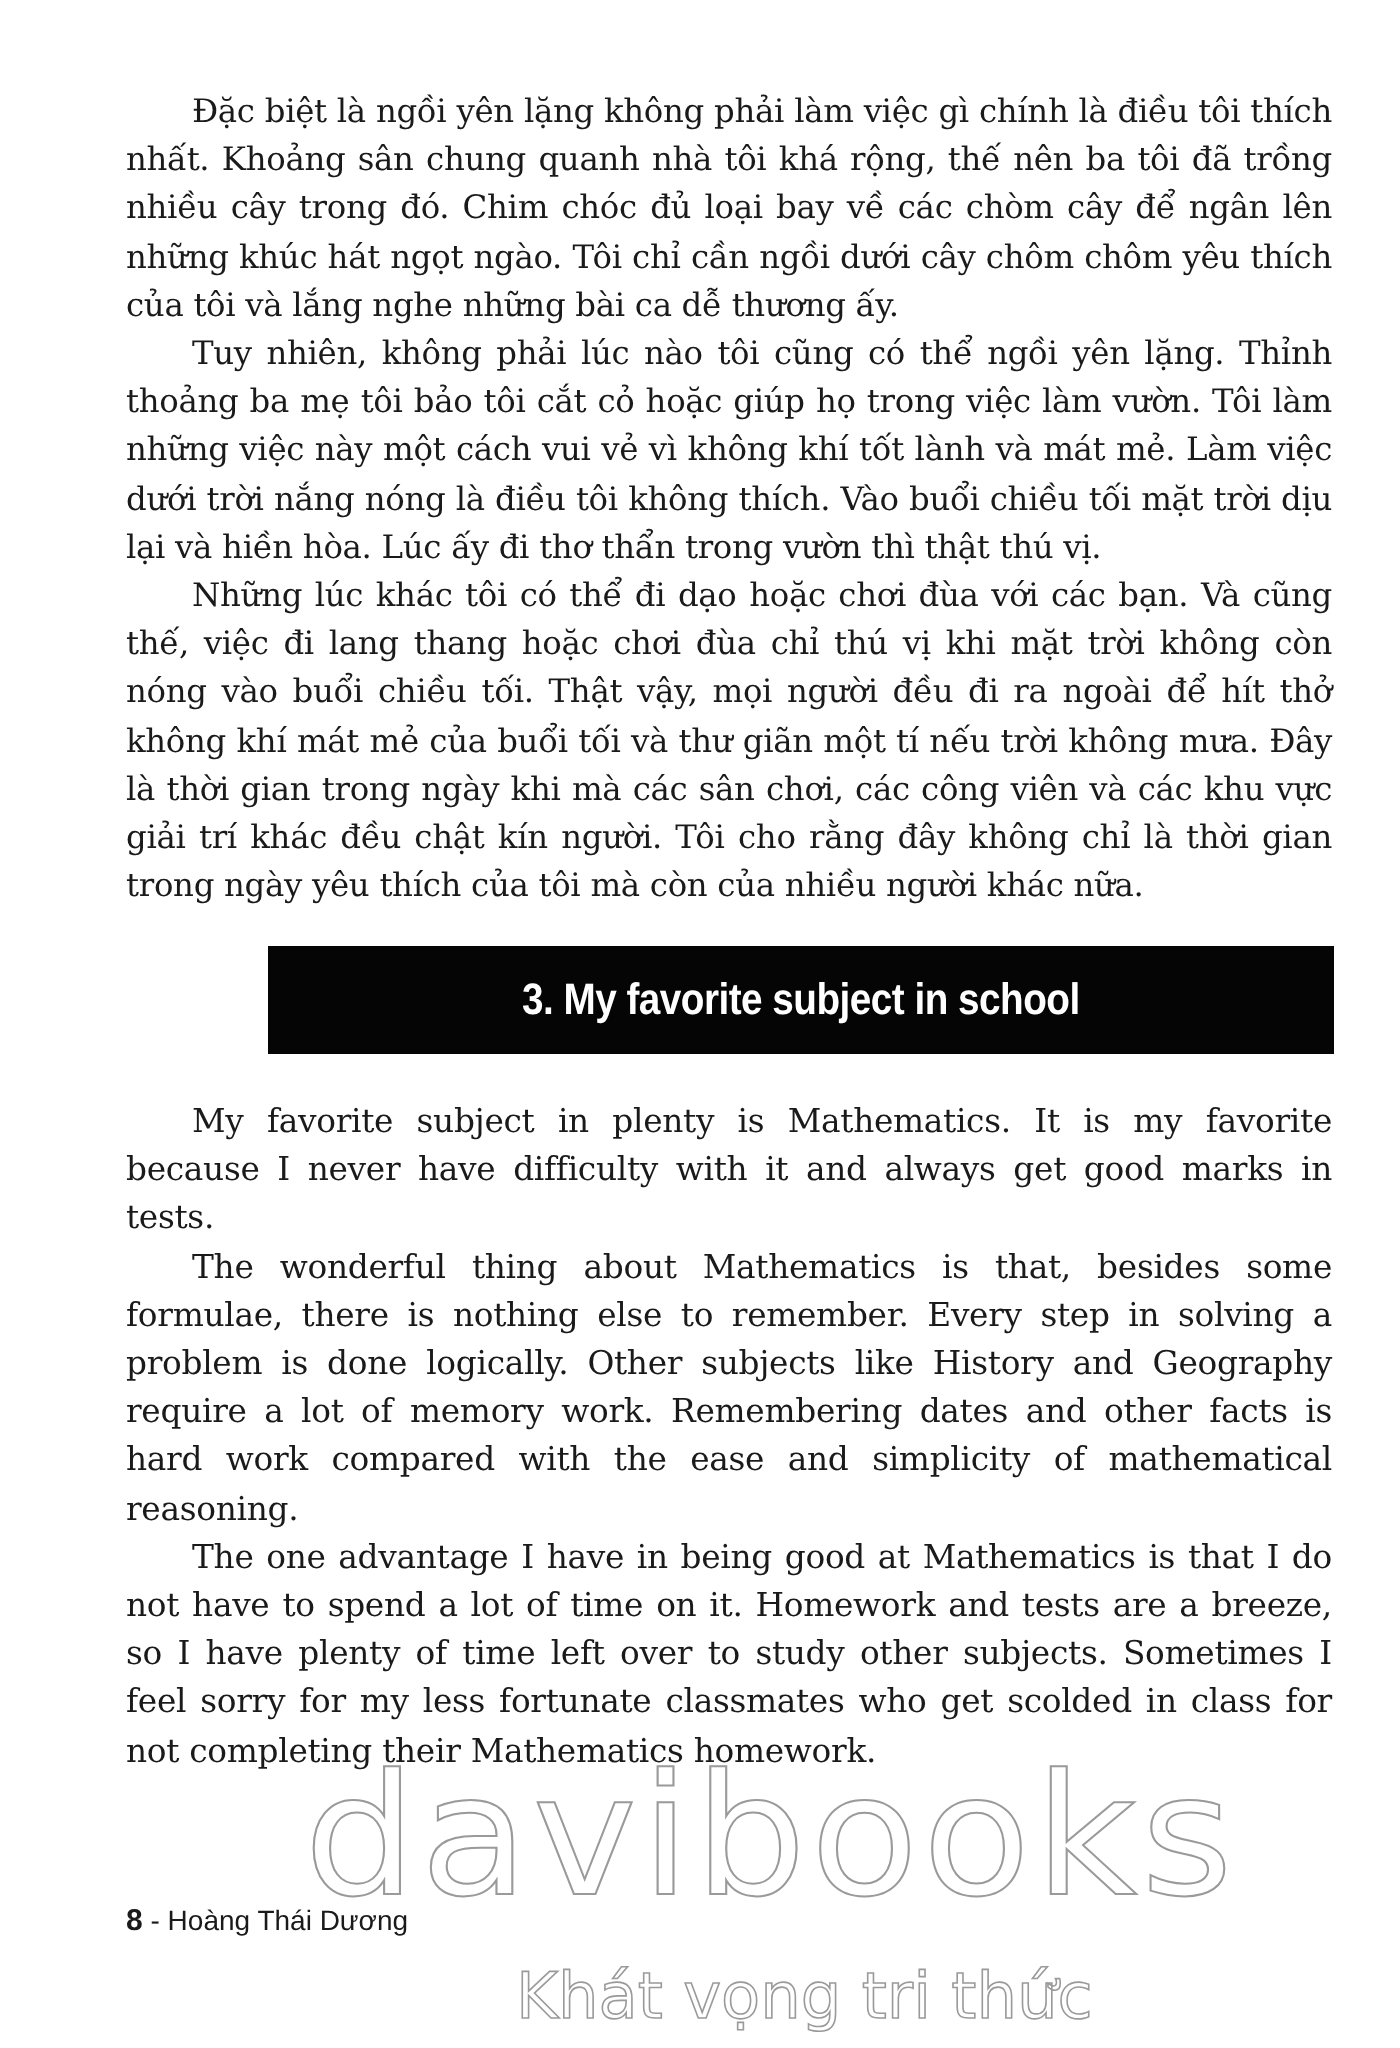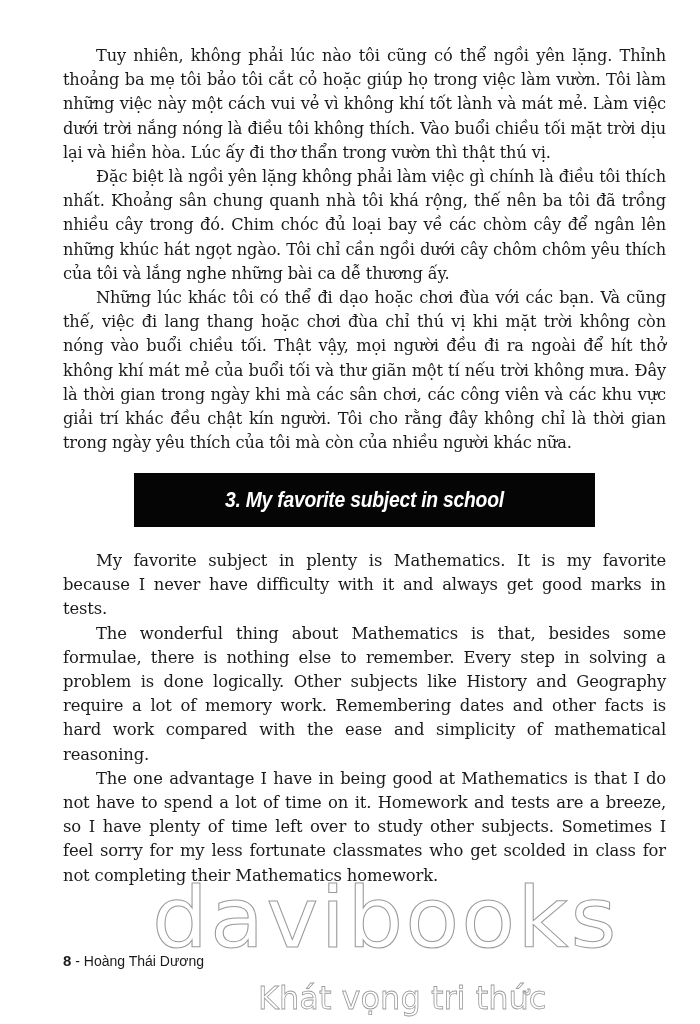--- a/index.html
+++ b/index.html
@@ -27,27 +27,26 @@
       line-height: 24.2px;
       text-align: justify;
       text-indent: 33px;
       letter-spacing: -0.15px;
     }
     .section-vn .para { font-size: 16.2px; }
     .section-header {
       position: absolute;
       left: 134px;
       top: 473px;
-      width: 461px;
+      width: 533px;
       height: 54px;
       background: #050505;
       display: flex;
       align-items: center;
       justify-content: center;
-      font-style: italic;
     }
     .section-header-title {
       color: #ffffff;
       font-family: "Liberation Sans", "DejaVu Sans", sans-serif;
       font-weight: bold;
       font-size: 22px;
       letter-spacing: -0.3px;
       transform: scaleX(0.88);
     }
     .section-en {
@@ -96,22 +95,22 @@
       -webkit-text-stroke: 0.8px #9a9a9a;
       line-height: 1;
       pointer-events: none;
       text-align: right;
     }
   </style>
 </head>
 <body>
 
 <div class="page section-vn">
+  <p class="para">Đặc biệt là ngồi yên lặng không phải làm việc gì chính là điều tôi thích nhất. Khoảng sân chung quanh nhà tôi khá rộng, thế nên ba tôi đã trồng nhiều cây trong đó. Chim chóc đủ loại bay về các chòm cây để ngân lên những khúc hát ngọt ngào. Tôi chỉ cần ngồi dưới cây chôm chôm yêu thích của tôi và lắng nghe những bài ca dễ thương ấy.</p>
   <p class="para">Tuy nhiên, không phải lúc nào tôi cũng có thể ngồi yên lặng. Thỉnh thoảng ba mẹ tôi bảo tôi cắt cỏ hoặc giúp họ trong việc làm vườn. Tôi làm những việc này một cách vui vẻ vì không khí tốt lành và mát mẻ. Làm việc dưới trời nắng nóng là điều tôi không thích. Vào buổi chiều tối mặt trời dịu lại và hiền hòa. Lúc ấy đi thơ thẩn trong vườn thì thật thú vị.</p>
-  <p class="para">Đặc biệt là ngồi yên lặng không phải làm việc gì chính là điều tôi thích nhất. Khoảng sân chung quanh nhà tôi khá rộng, thế nên ba tôi đã trồng nhiều cây trong đó. Chim chóc đủ loại bay về các chòm cây để ngân lên những khúc hát ngọt ngào. Tôi chỉ cần ngồi dưới cây chôm chôm yêu thích của tôi và lắng nghe những bài ca dễ thương ấy.</p>
   <p class="para">Những lúc khác tôi có thể đi dạo hoặc chơi đùa với các bạn. Và cũng thế, việc đi lang thang hoặc chơi đùa chỉ thú vị khi mặt trời không còn nóng vào buổi chiều tối. Thật vậy, mọi người đều đi ra ngoài để hít thở không khí mát mẻ của buổi tối và thư giãn một tí nếu trời không mưa. Đây là thời gian trong ngày khi mà các sân chơi, các công viên và các khu vực giải trí khác đều chật kín người. Tôi cho rằng đây không chỉ là thời gian trong ngày yêu thích của tôi mà còn của nhiều người khác nữa.</p>
 </div>
 
 <div class="section-header">
   <span class="section-header-title">3. My favorite subject in school</span>
 </div>
 
 <div class="section-en">
   <p class="para">My favorite subject in plenty is Mathematics. It is my favorite because I never have difficulty with it and always get good marks in tests.</p>
   <p class="para">The wonderful thing about Mathematics is that, besides some formulae, there is nothing else to remember. Every step in solving a problem is done logically. Other subjects like History and Geography require a lot of memory work. Remembering dates and other facts is hard work compared with the ease and simplicity of mathematical reasoning.</p>

